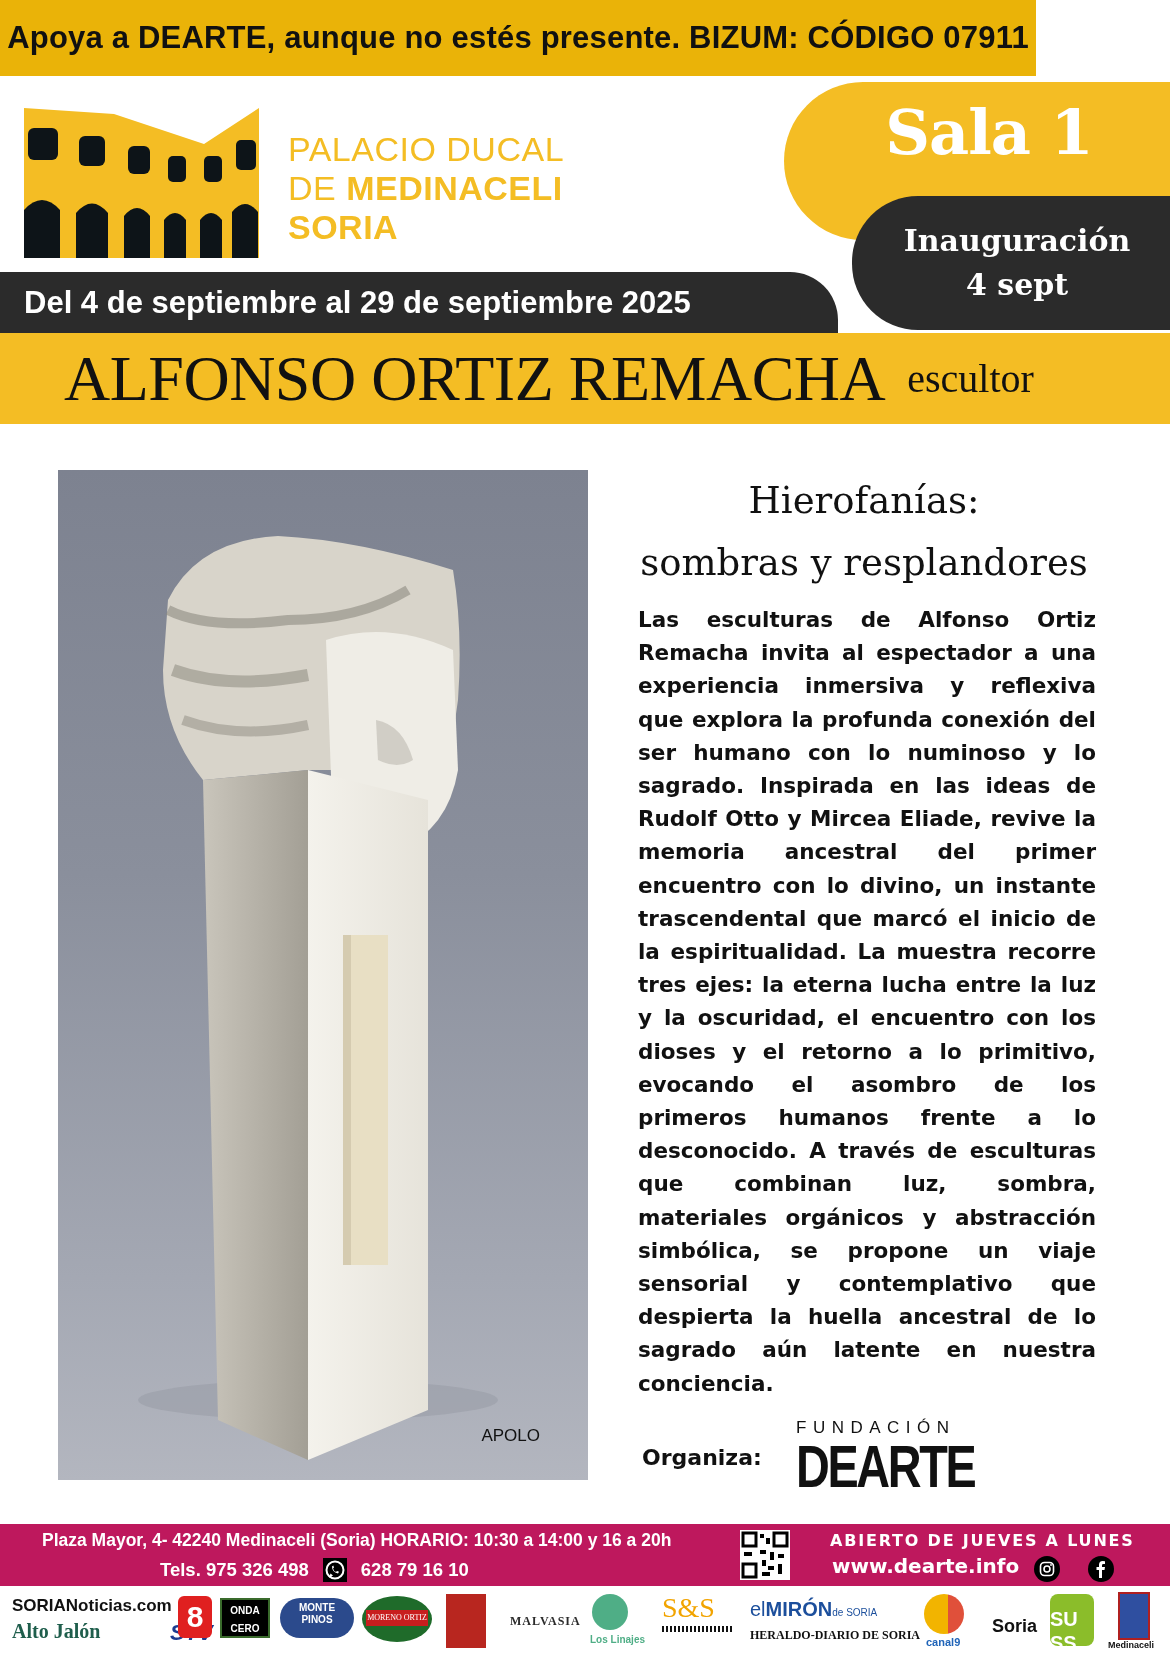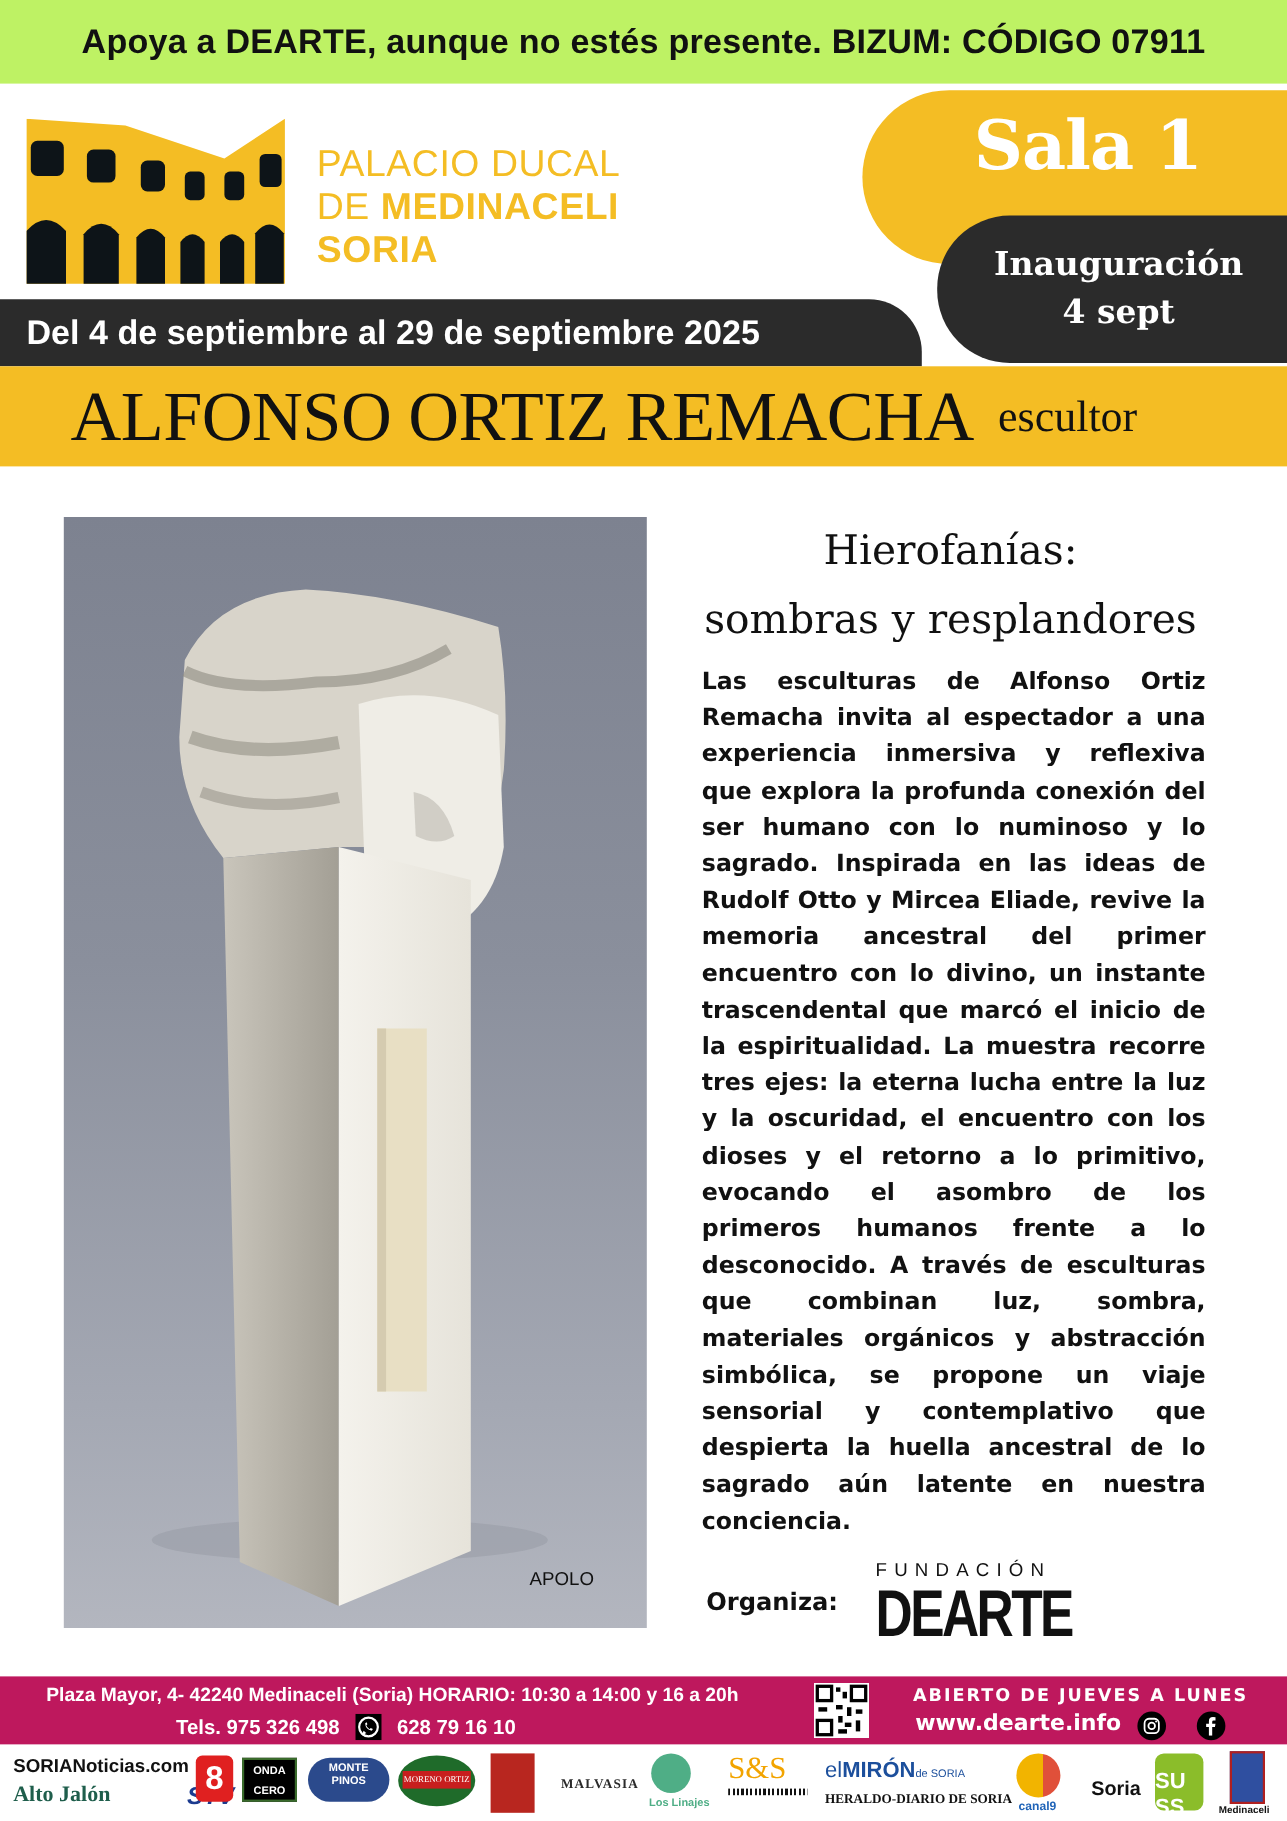--- a/index.html
+++ b/index.html
@@ -1,19 +1,19 @@
 <!DOCTYPE html>
 <html><head>
 <meta charset="utf-8">
 <style>
   * { box-sizing: border-box; margin: 0; padding: 0; }
   html, body { width: 1170px; height: 1655px; background: #ffffff; overflow: hidden; }
   body { position: relative; font-family: "DejaVu Sans", sans-serif; color: #111; }
 
-  .top-banner { position: absolute; left: 0; top: 0; width: 1170px; height: 76px; background: #bef264;
+  .top-banner { position: absolute; left: 0; top: 0; width: 1036px; height: 76px; background: #eab308;
     display: flex; align-items: center; justify-content: center; }
   .top-banner span { font-family: "Liberation Sans", sans-serif; font-weight: bold; font-size: 31px; color: #111; letter-spacing: 0.2px; }
 
   
   .logo { position: absolute; left: 24px; top: 108px; width: 560px; height: 160px; }
   .logo-art { position: absolute; left: 0; top: 0; width: 248px; height: 156px; }
   .logo-text { position: absolute; left: 264px; top: 22px; color: #f4bd24; font-family: "Liberation Sans", sans-serif; font-size: 34px; line-height: 39px; letter-spacing: 0.5px; }
   .logo-text b { font-weight: bold; }
 
   

